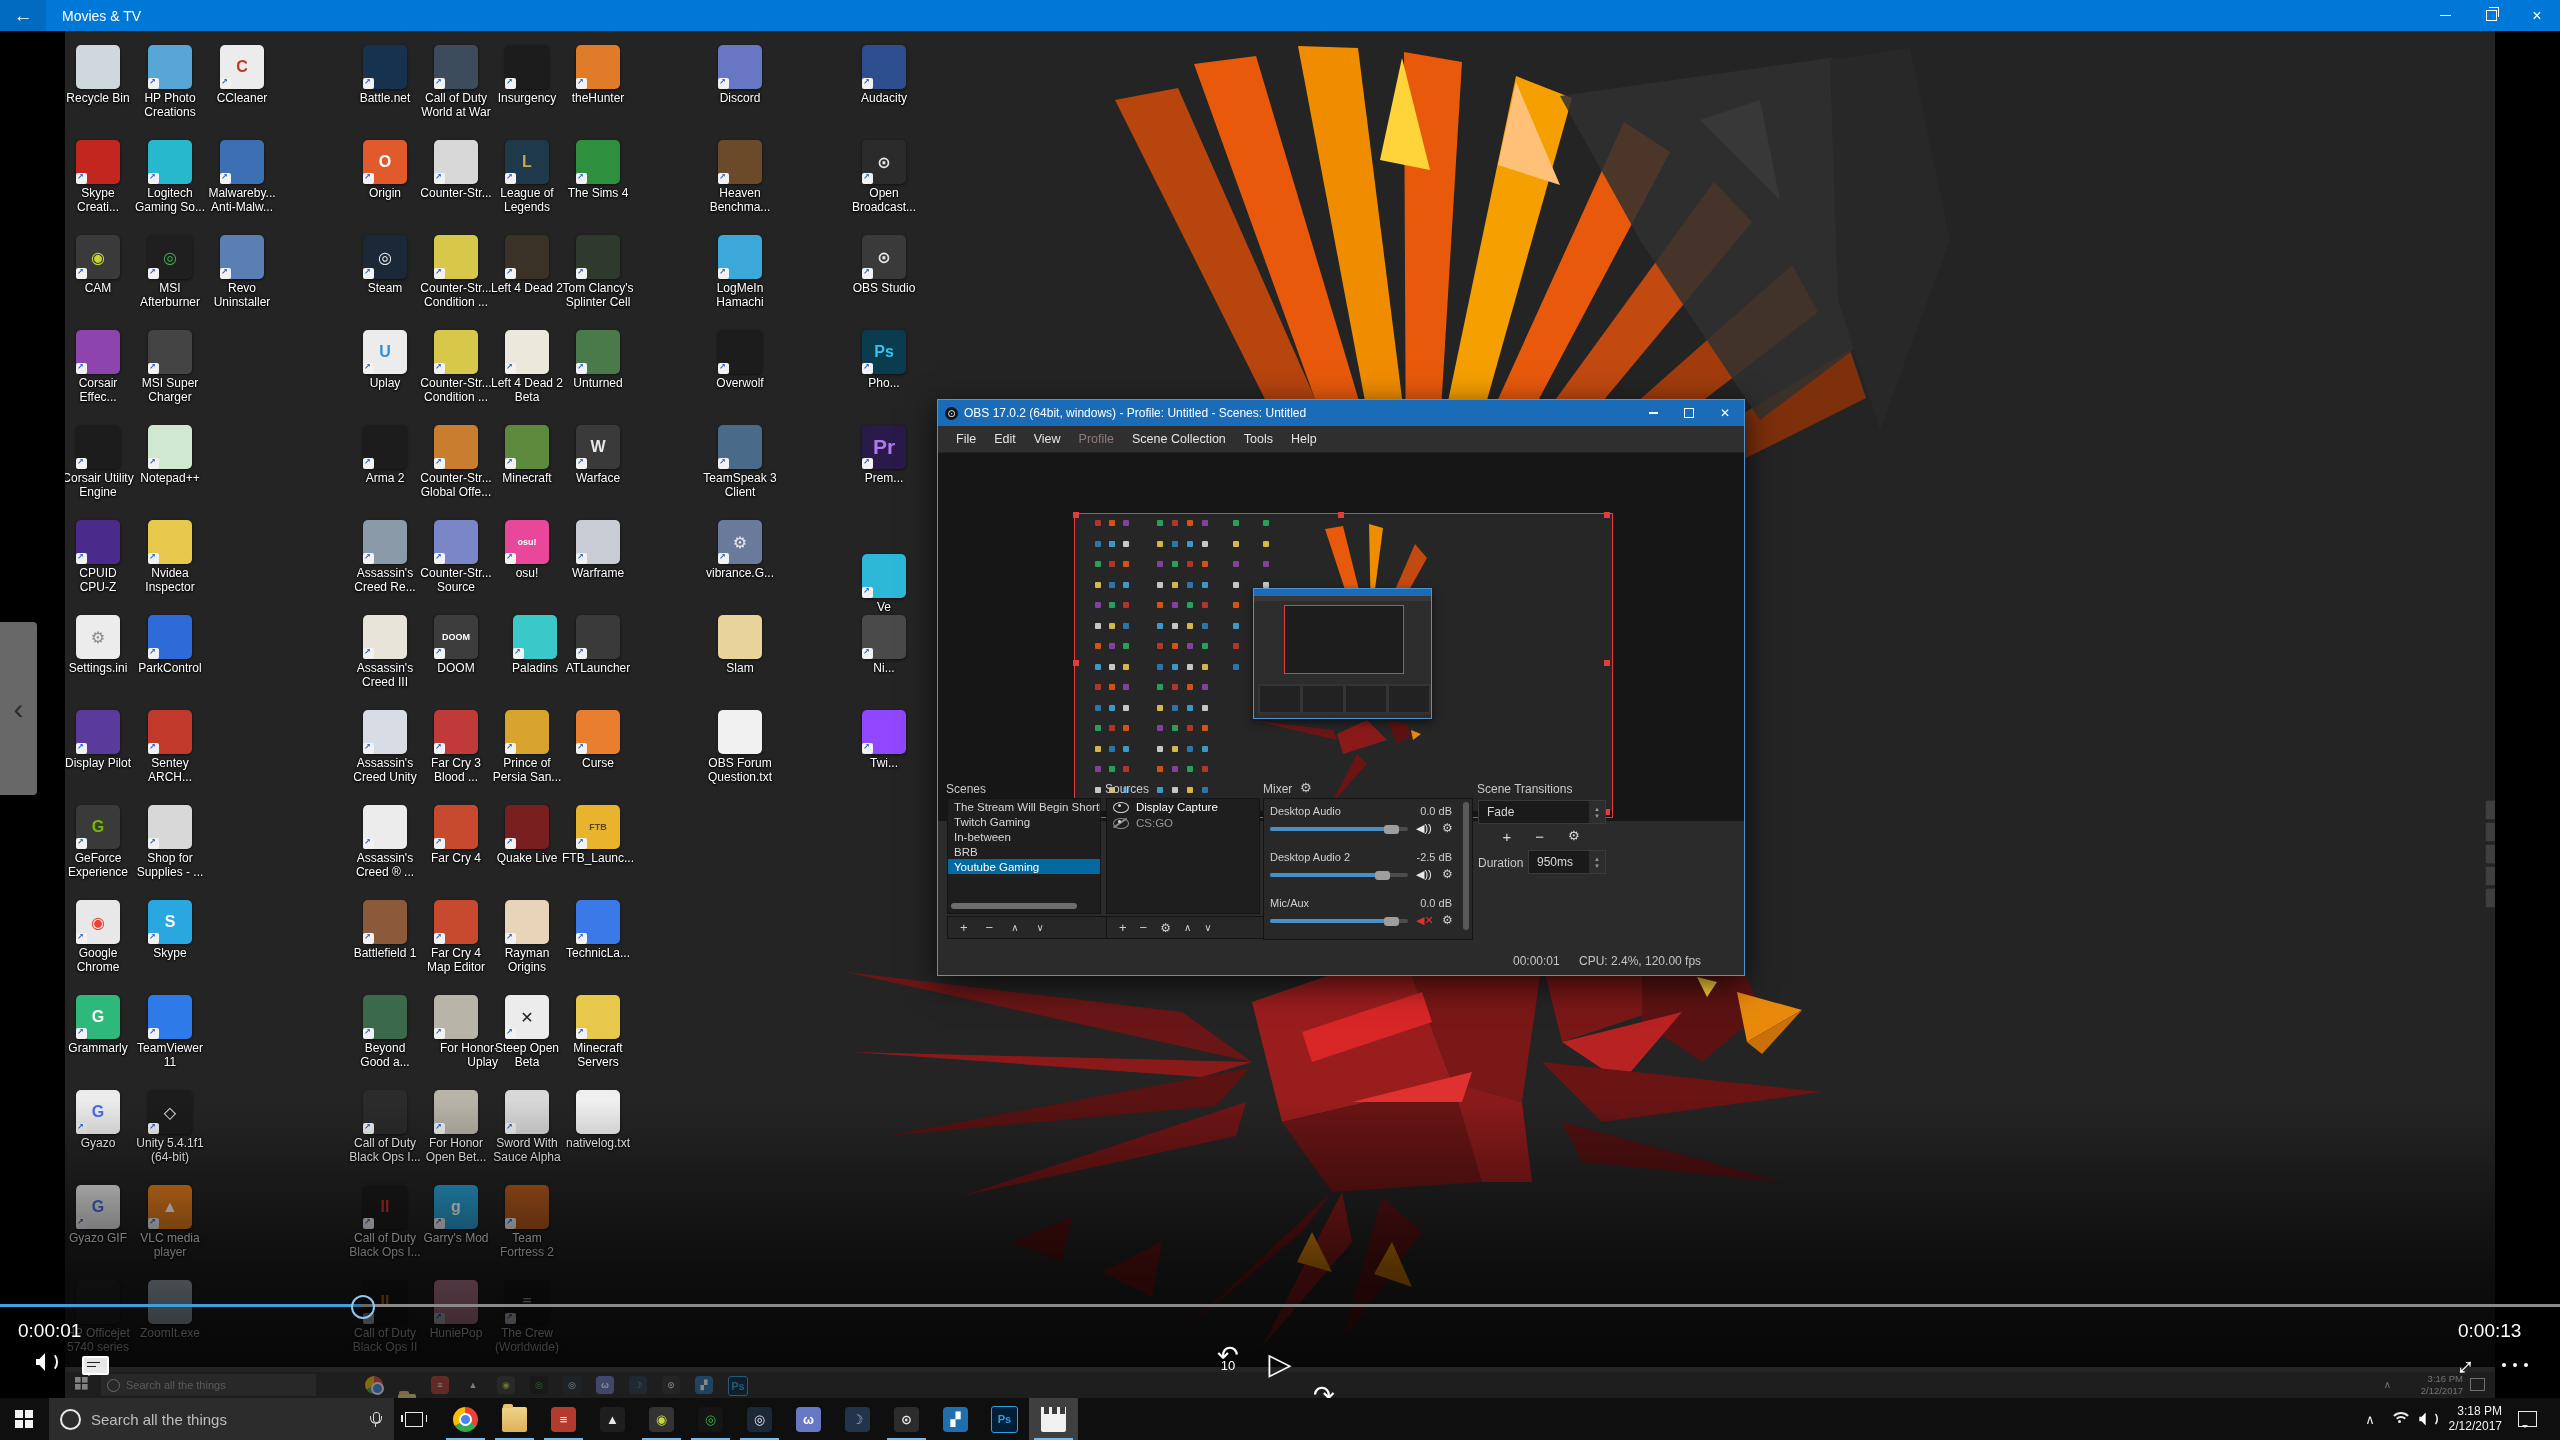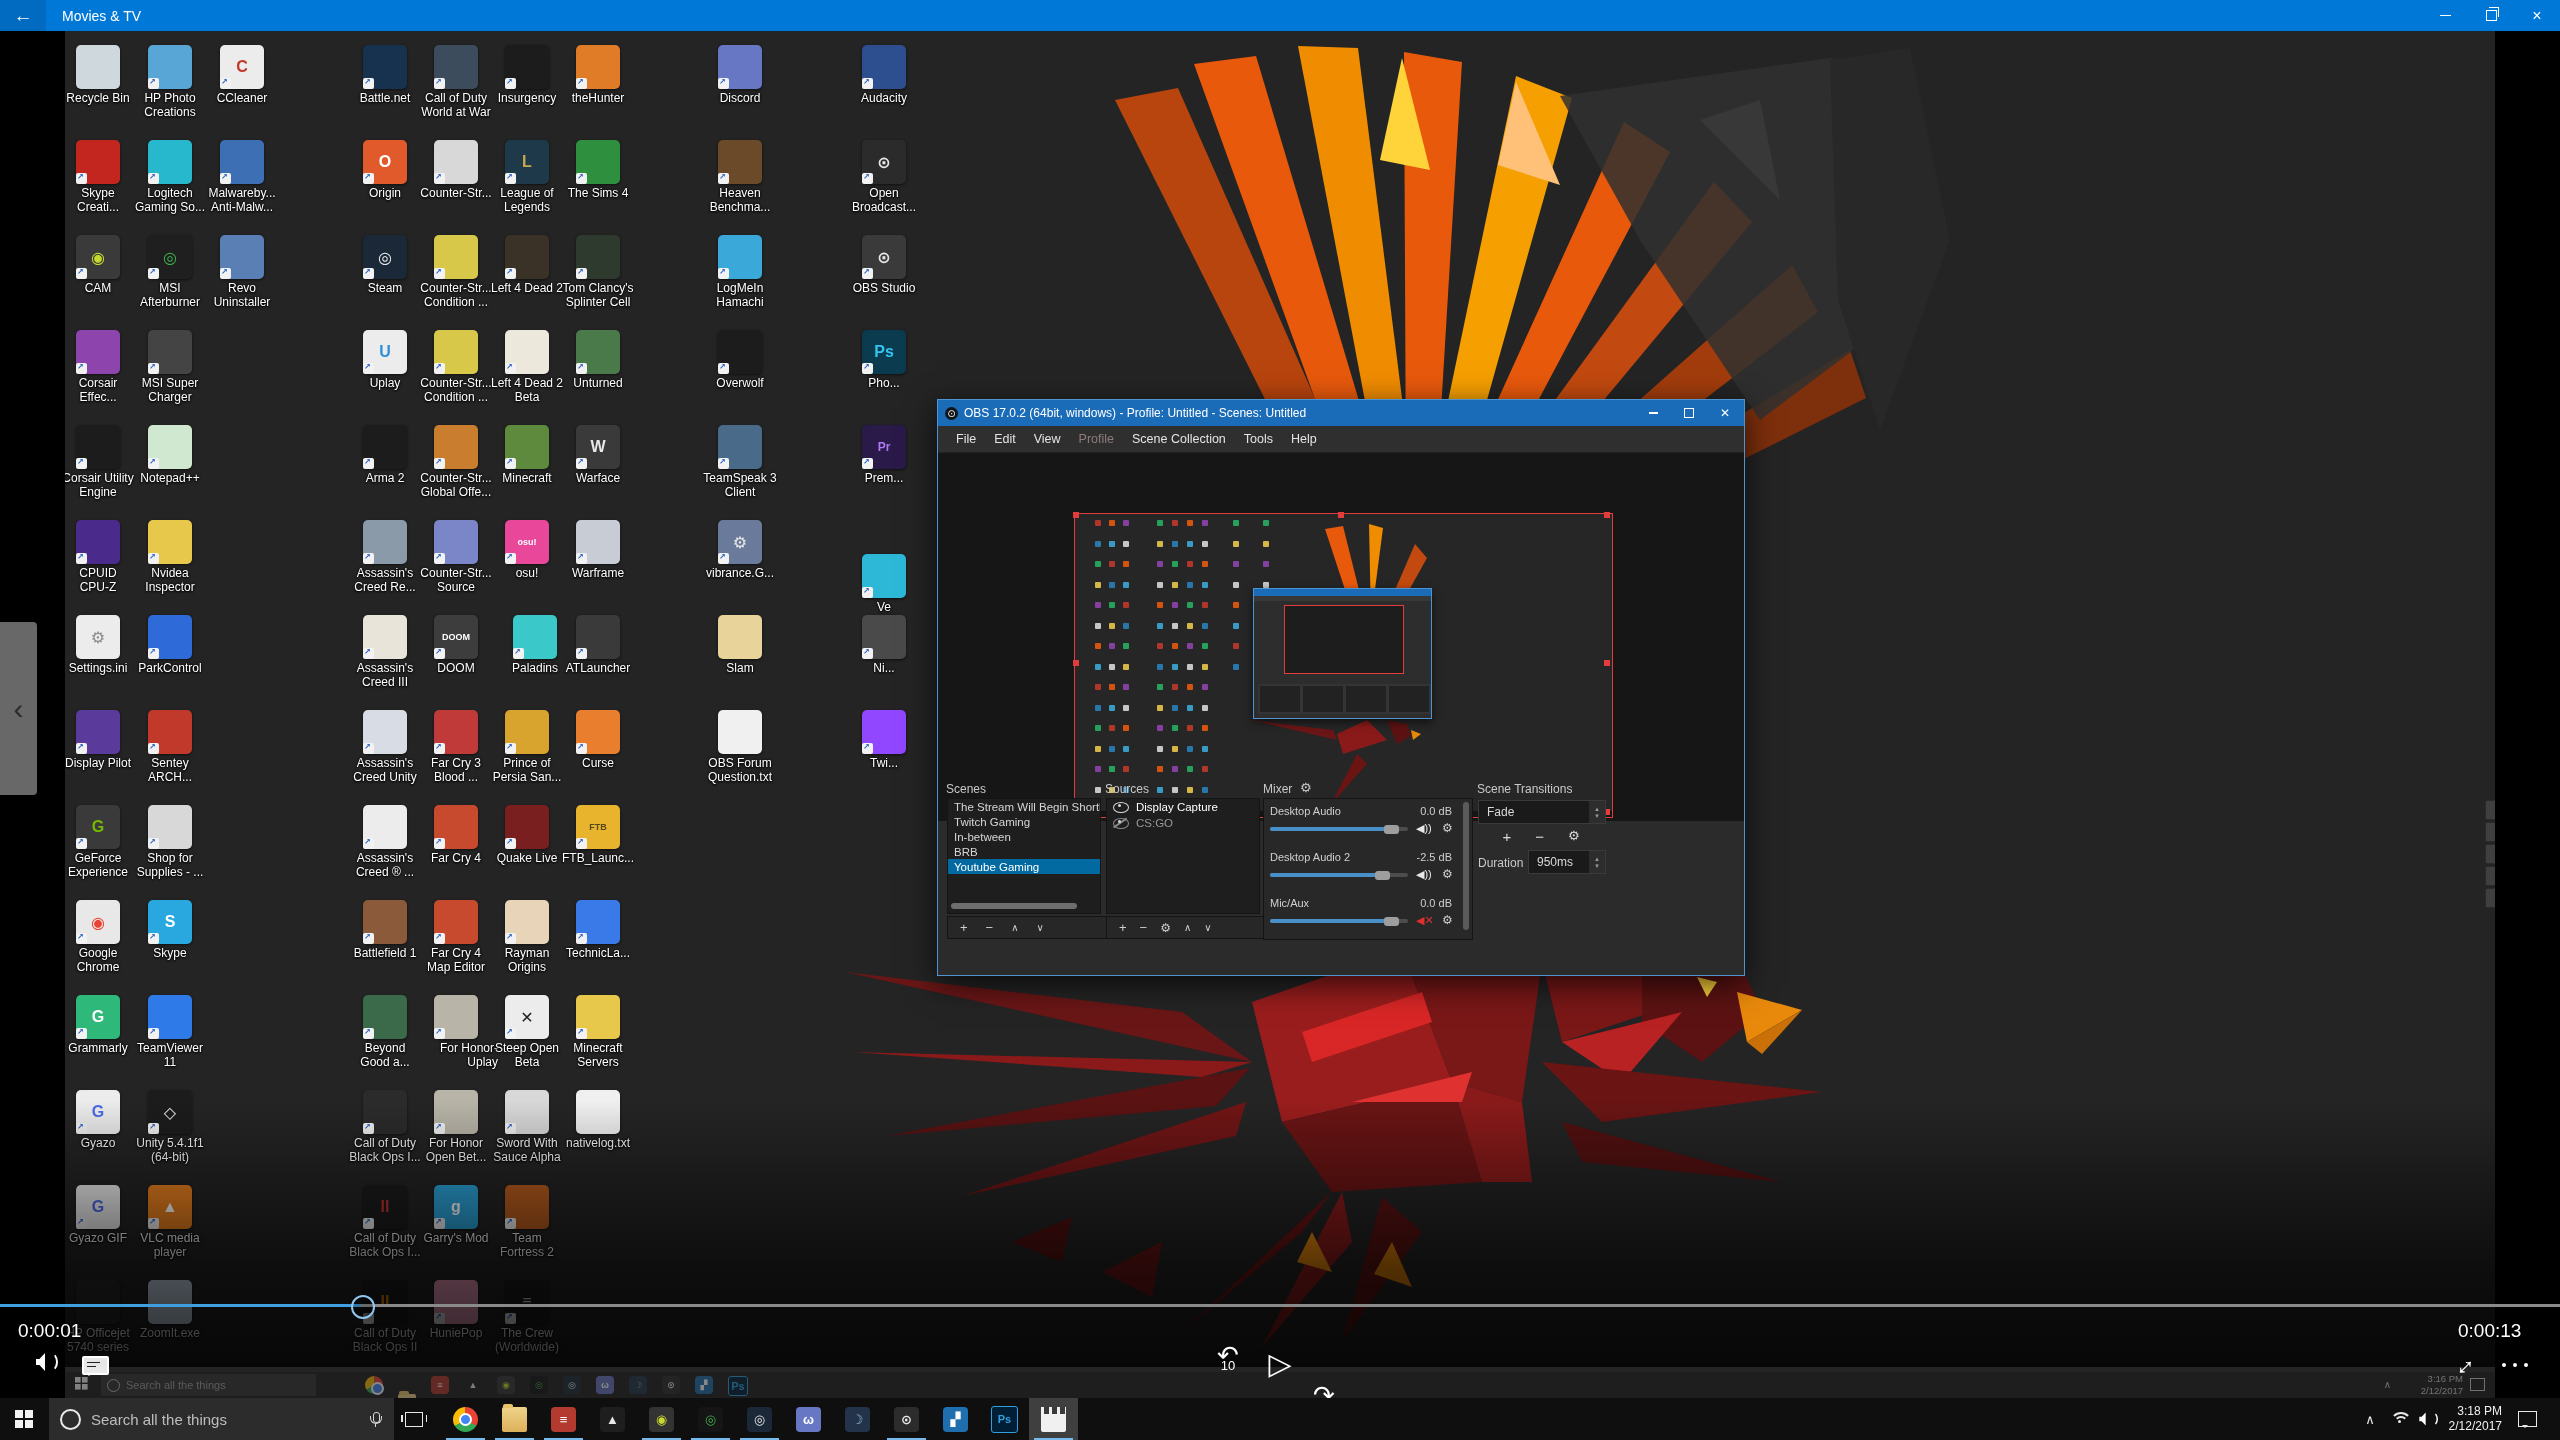--- a/index.html
+++ b/index.html
@@ -444,21 +444,21 @@
             <div class="lbl">Warface</div>
           </div>
           <div class="vicon" style="left: 633px; top: 394px;">
             <div class="ic" style="background: rgb(74, 106, 138); color: rgb(255, 255, 255); font-size: 16px;">
               <span class="sc"></span>
             </div>
             <div class="lbl">TeamSpeak 3
 Client</div>
           </div>
           <div class="vicon" style="left: 777px; top: 394px;">
-            <div class="ic" style="background: rgb(42, 26, 74); color: rgb(176, 120, 240); font-size: 12px;">Pr<span class="sc"></span></div>
+            <div class="ic" style="background: rgb(42, 26, 74); color: rgb(176, 120, 240); font-size: 21px;">Pr<span class="sc"></span></div>
             <div class="lbl">Prem...</div>
           </div>
           <div class="vicon" style="left: -9px; top: 489px;">
             <div class="ic" style="background: rgb(74, 42, 138); color: rgb(255, 255, 255); font-size: 16px;">
               <span class="sc"></span>
             </div>
             <div class="lbl">CPUID
 CPU-Z</div>
           </div>
           <div class="vicon" style="left: 63px; top: 489px;">
@@ -1039,20 +1039,24 @@
         </div>
 
         <div id="obs-buttons">
             <div class="obsbtn" style="top: 400px;">Start Streaming</div>
             <div class="obsbtn" style="top: 422px;">Stop Recording</div>
             <div class="obsbtn" style="top: 444px;">Studio Mode</div>
             <div class="obsbtn" style="top: 466px;">Settings</div>
             <div class="obsbtn" style="top: 488px;">Exit</div>
           </div>
 
+        <div id="obs-status">
+          <span style="position:absolute;left:575px;top:9px;">00:00:01</span>
+          <span style="position:absolute;left:641px;top:9px;">CPU: 2.4%, 120.00 fps</span>
+        </div>
       </div>
 
       <div id="vtaskbar">
         <div class="inner">
           <span class="vtb-start">
               <span class="winflag" style="transform:scale(0.7);transform-origin:left top;">
                 <i></i>
                 <i></i>
                 <i></i>
                 <i></i>

